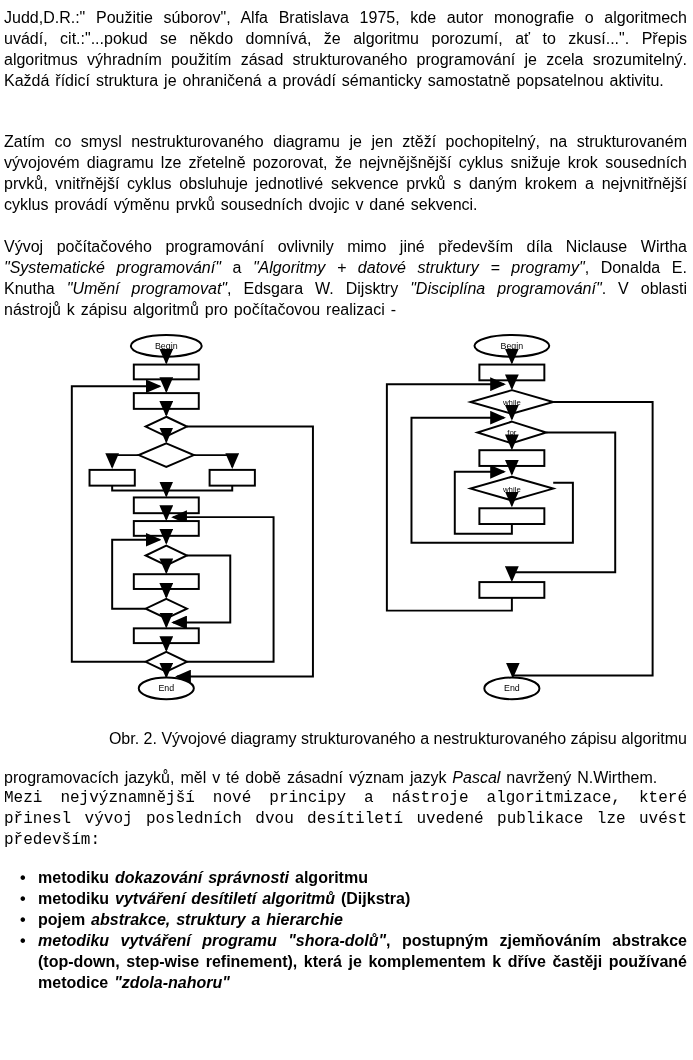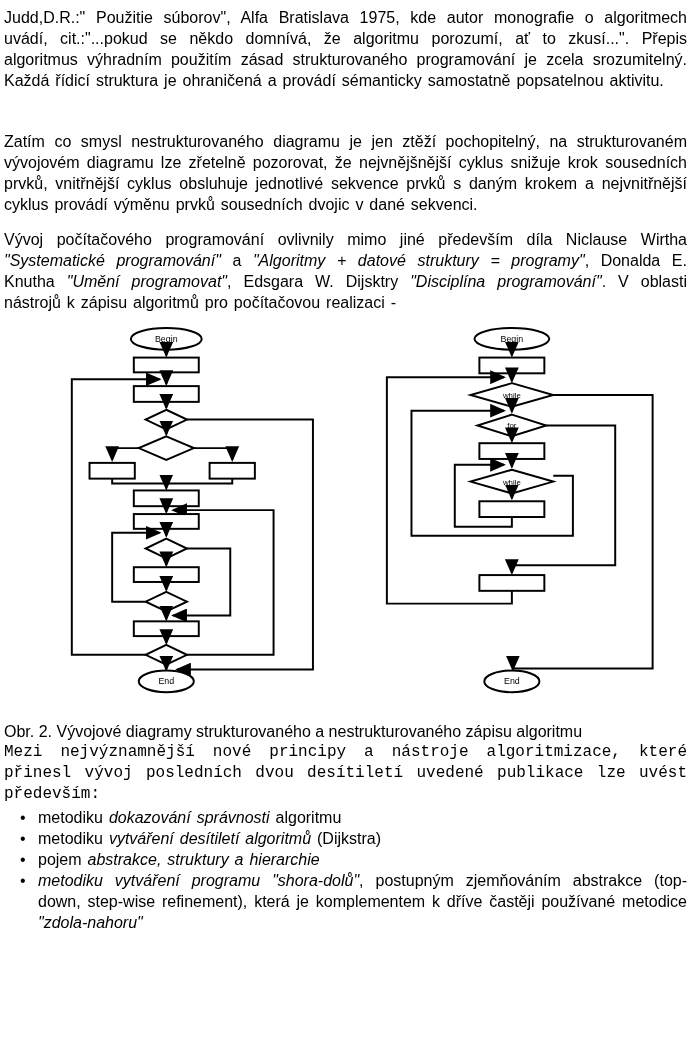--- a/index.html
+++ b/index.html
@@ -4,32 +4,32 @@
 <style>
   html,body{margin:0;padding:0;background:#e8e8e8;}
   .page{
     width:693px;height:1060px;background:#ffffff;color:#000;
     font-family:"Liberation Sans",sans-serif;font-size:16px;line-height:21px;
     box-sizing:border-box;padding:7px 6px 0 4px;overflow:hidden;position:relative;
   }
   p{margin:0;text-align:justify;word-spacing:1.5px;}
   .it{font-style:italic;}
   .mt-lg{margin-top:40px;}
-  .mt-md{margin-top:14px;}
+  .mt-md{margin-top:21px;}
   .charts{display:flex;align-items:flex-start;margin-top:10px;text-decoration:underline;}
   .chart-left{margin-left:56px;}
   .chart-right{margin-left:4px;}
   svg{display:block;}
   svg text{font-family:"Liberation Sans",sans-serif;fill:#000;}
   .node-label{font-size:9px;text-anchor:middle;}
   .cond-label{font-size:8px;text-anchor:middle;}
   .shape{fill:#fff;stroke:#000;stroke-width:2;}
   .flow{fill:none;stroke:#000;stroke-width:2;}
-  .caption{text-align:left;margin-top:8px;line-height:21px;}
-  ul.blist{margin:2px 0 0 0;padding:0;list-style:none;}
+  .caption{text-align:right;margin-top:8px;line-height:21px;}
+  ul.blist{margin:16px 0 0 0;padding:0;list-style:none;font-weight:bold;}
   ul.blist li{position:relative;padding-left:34px;text-align:justify;word-spacing:1.5px;margin:0;}
   ul.blist li::before{content:"\2022";position:absolute;left:16px;top:0;}
 </style>
 </head>
 <body>
 
 <div class="page">
 
   <p><span>Judd,D.R.:" Použitie súborov", Alfa Bratislava 1975, kde autor monografie o algoritmech uvádí, cit.:"...pokud se někdo domnívá, že algoritmu porozumí, ať to zkusí...". Přepis algoritmus výhradním použitím zásad strukturovaného programování je zcela srozumitelný. Každá řídicí struktura je ohraničená a provádí sémanticky samostatně popsatelnou aktivitu.</span></p>
 
@@ -116,20 +116,21 @@
       <rect class="shape" x="102" y="253" width="66" height="16"></rect>
       <ellipse class="shape" cx="135" cy="361" rx="28" ry="11"></ellipse>
       <text class="node-label" x="135" y="364">End</text>
     </svg>
   </div>
 
   <div class="caption">
     <div>Obr. 2. Vývojové diagramy strukturovaného a nestrukturovaného zápisu algoritmu</div>
   </div>
 
+  <p style="margin-top:18px;"><span>programovacích jazyků, měl v té době zásadní význam jazyk </span><span class="it">Pascal</span><span> navržený N.Wirthem.</span></p>
 
   <p style="font-family:Liberation Mono, monospace;"><span>Mezi nejvýznamnější nové principy a nástroje algoritmizace, které přinesl vývoj posledních dvou desítiletí uvedené publikace lze uvést především:</span></p>
 
   <ul class="blist">
     <li><span>metodiku </span><span class="it">dokazování správnosti</span><span> algoritmu</span></li>
     <li><span>metodiku </span><span class="it">vytváření desítiletí algoritmů</span><span> (Dijkstra)</span></li>
     <li><span>pojem </span><span class="it">abstrakce, struktury a hierarchie</span></li>
     <li><span class="it">metodiku vytváření programu "shora-dolů"</span><span>, postupným zjemňováním abstrakce (top-down, step-wise refinement), která je komplementem k dříve častěji používané metodice </span><span class="it">"zdola-nahoru"</span></li>
   </ul>
 

